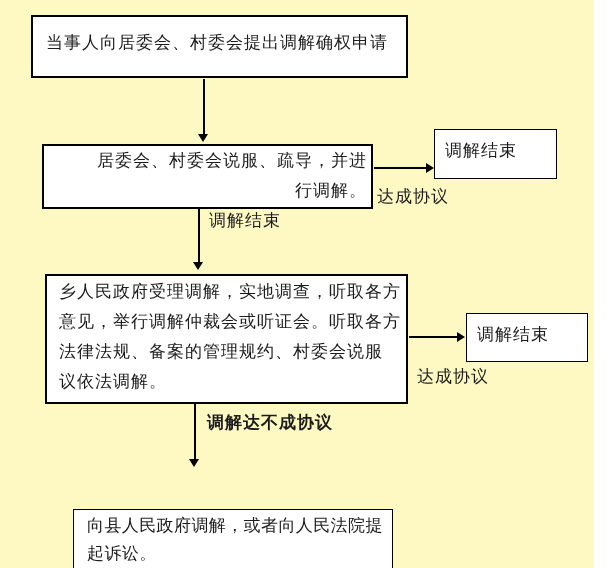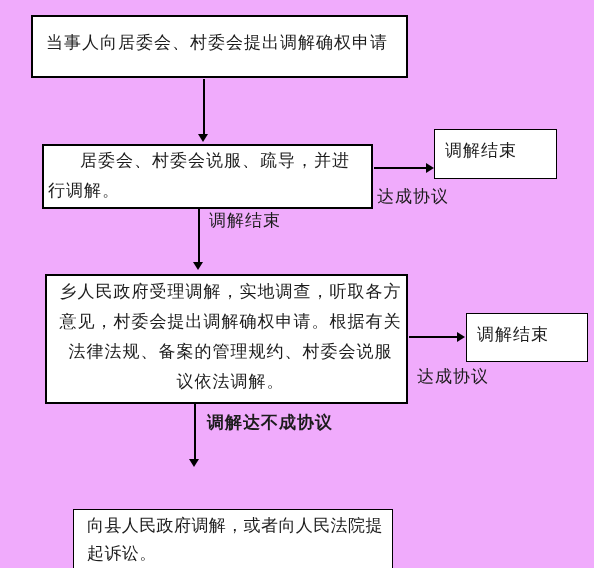--- a/index.html
+++ b/index.html
@@ -4,21 +4,21 @@
 <style>
   html, body {
     margin: 0;
     padding: 0;
     background: #ffffff;
   }
   #canvas {
     position: relative;
     width: 594px;
     height: 568px;
-    background: #f0abfc;
+    background: #fef9c3;
     font-family: "Liberation Serif", "DejaVu Serif", serif;
     color: #1c1c1c;
     font-size: 17px;
     letter-spacing: 1px;
     overflow: hidden;
   }
   .node {
     position: absolute;
     background: #ffffff;
     box-sizing: border-box;
@@ -51,23 +51,23 @@
     border-left: 8px solid #000000;
   }
   .edge-label {
     position: absolute;
     line-height: 20px;
     white-space: nowrap;
   }
 
   
   #node-application { left: 31px; top: 15px;  width: 377px; height: 63px;  padding: 11px 6px 0 13px; }
-  #node-committee   { left: 42px; top: 144px; width: 331px; height: 65px;  padding: 0 4px 8px 4px; }
+  #node-committee   { left: 42px; top: 144px; width: 331px; height: 65px;  padding: 0 4px 8px 4px; text-align: right; }
   #node-committee .txt-line:first-child { text-indent: 32px; }
-  #node-township    { left: 45px; top: 274px; width: 363px; height: 130px; padding: 1px 4px 0 12px; text-align: center; }
+  #node-township    { left: 45px; top: 274px; width: 363px; height: 130px; padding: 1px 4px 0 12px; }
   #node-end1        { left: 434px; top: 129px; width: 123px; height: 50px; padding: 6px 4px 0 10px; }
   #node-end2        { left: 466px; top: 313px; width: 122px; height: 49px; padding: 6px 4px 0 10px; }
   #node-court       { left: 73px; top: 481px; width: 320px; height: 67px;  padding: 2px 4px 0 13px; letter-spacing: 0.4px; margin-top: 28px; }
   #node-court .txt-line { line-height: 28px; }
 </style>
 </head>
 <body>
 
 <div id="canvas">
 
@@ -96,21 +96,21 @@
   </div>
 
   <div>
     <div class="vline" style="left:198px; top:209px; height:54px;"></div>
     <div class="head-down" style="left:193px; top:262px;"></div>
   </div>
   <div class="edge-label" style="left:209px; top:211px;">调解结束</div>
 
   <div class="node thick" id="node-township">
     <div class="txt-line">乡人民政府受理调解，实地调查，听取各方</div>
-    <div class="txt-line">意见，村委会提出调解确权申请。根据有关</div>
+    <div class="txt-line">意见，举行调解仲裁会或听证会。听取各方</div>
     <div class="txt-line">法律法规、备案的管理规约、村委会说服</div>
     <div class="txt-line">议依法调解。</div>
   </div>
 
   <div>
     <div class="hline" style="left:409px; top:336px; width:48px;"></div>
     <div class="head-right" style="left:457px; top:332px;"></div>
   </div>
   <div class="edge-label" style="left:417px; top:367px;">达成协议</div>
 

